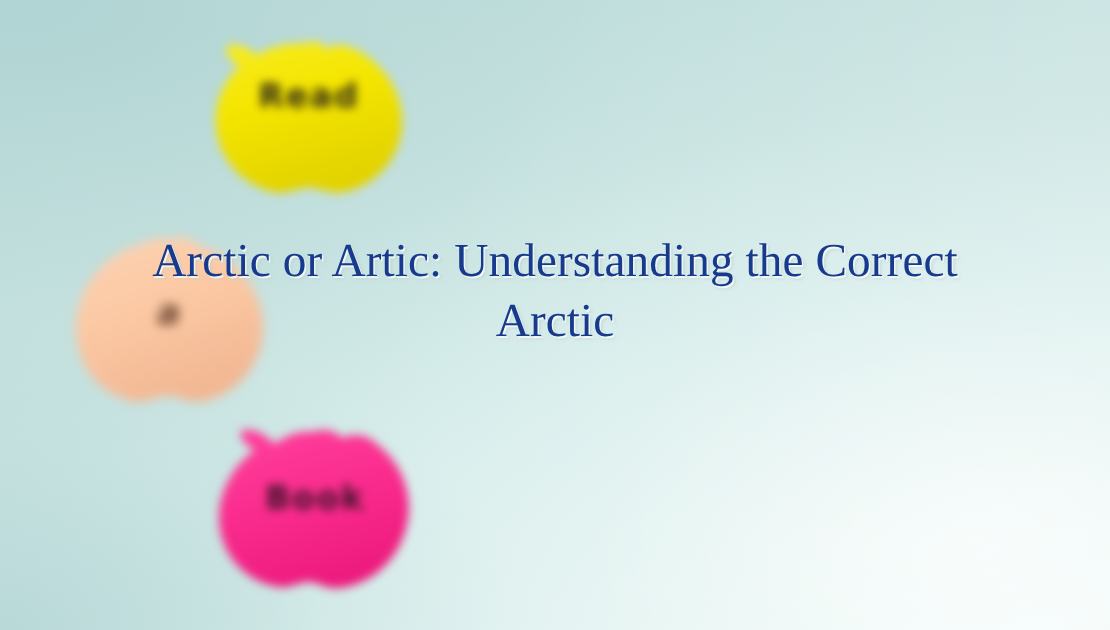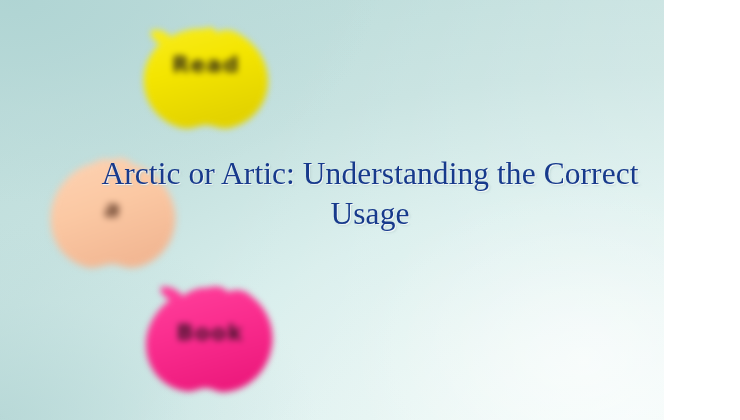--- a/index.html
+++ b/index.html
@@ -4,21 +4,21 @@
 <title>Arctic or Artic: Understanding the Correct Usage</title>
 <style>
   html, body {
     margin: 0;
     padding: 0;
     background: #ffffff;
   }
 
   #stage {
     position: relative;
-    width: 664px;
+    width: 740px;
     height: 420px;
     overflow: hidden;
     font-family: "Liberation Serif", "DejaVu Serif", serif;
     background: #fca5a5;
   }
 
   
   .bg-base {
     position: absolute;
     inset: 0;
@@ -195,16 +195,16 @@
                C 8 45, 18 28, 32 18
                C 26 15, 21 10, 23 5
                C 30 3, 39 7, 45 14
                C 53 8, 62 5, 70 6 Z" fill="url(#gBook)"></path>
     </svg>
     <span class="note-label">Book</span>
   </div>
 
   <div id="headline">
     <span class="line">Arctic or Artic: Understanding the Correct</span>
-    <span class="line">Usage</span>
+    <span class="line">Arctic</span>
   </div>
 
 </div>
 
 </body></html>

